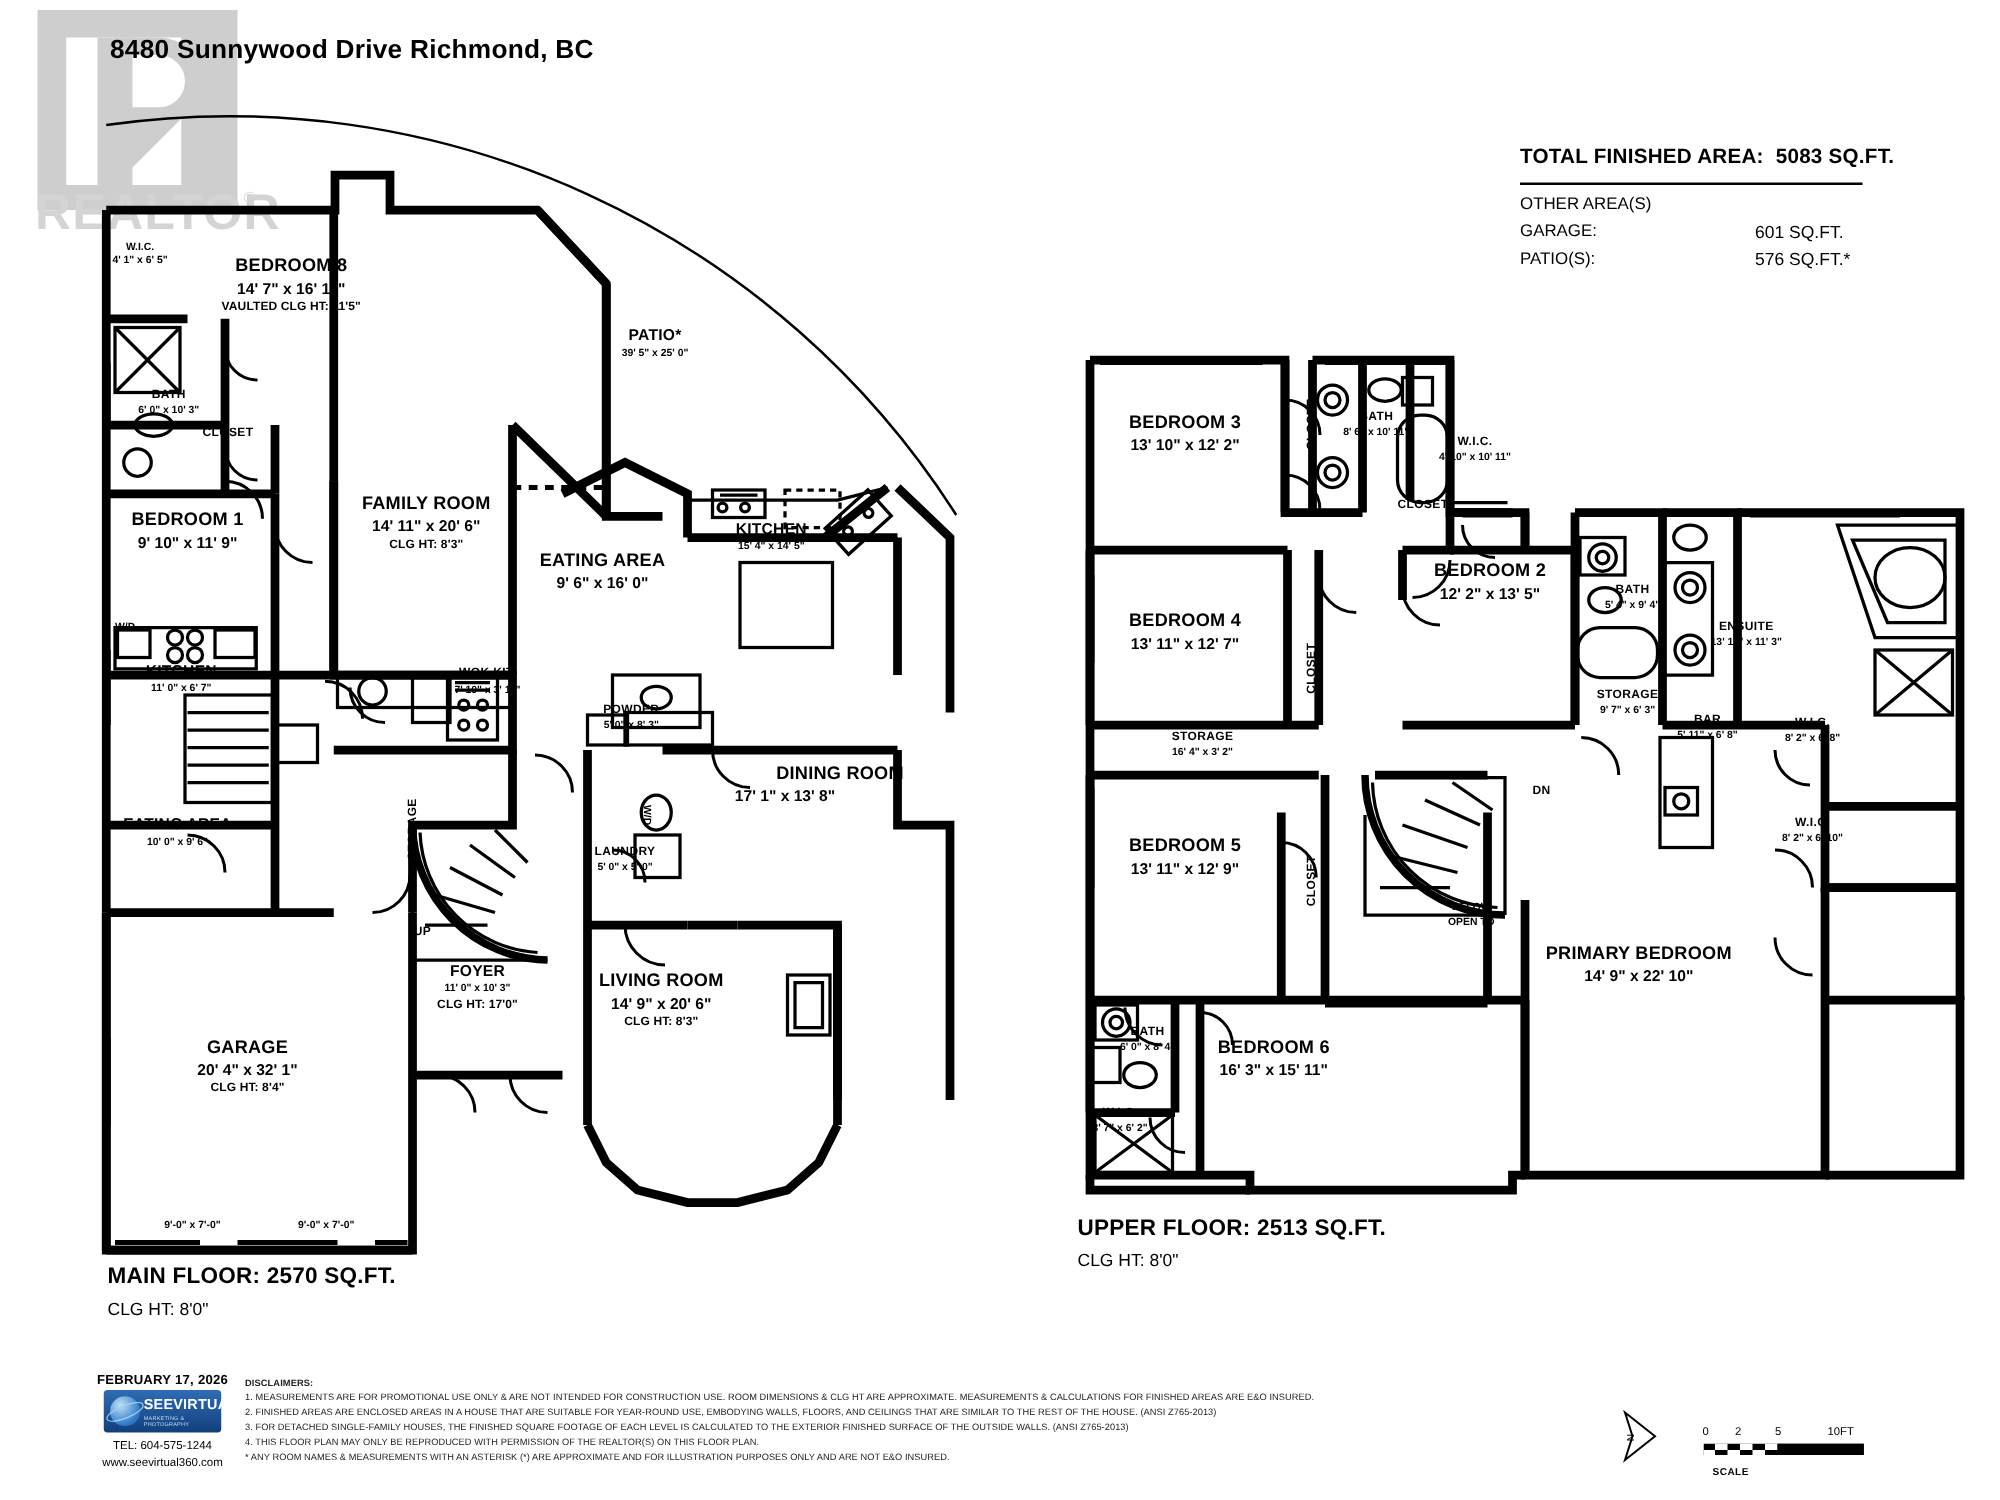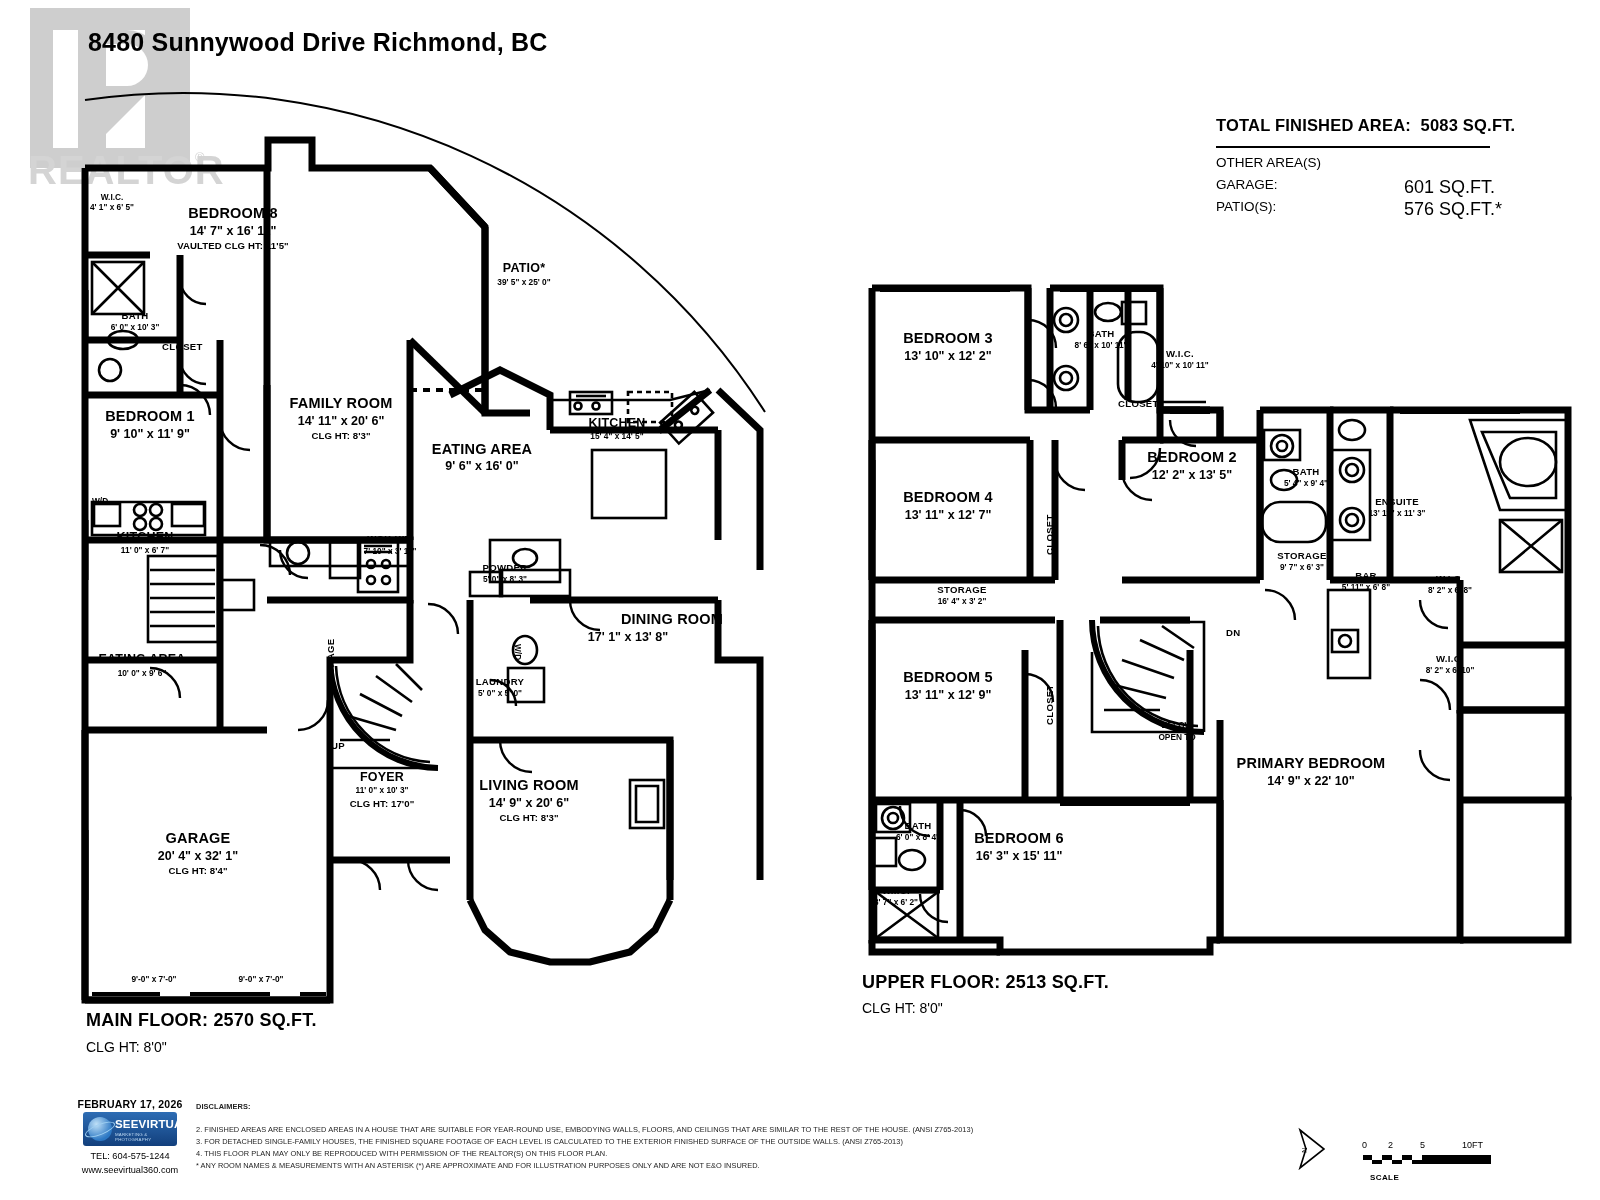--- a/index.html
+++ b/index.html
@@ -13,38 +13,38 @@
     width: 1600px; height: 1200px;
     background: #ffffff;
     overflow: hidden;
   }
 
   
   .txt { position: absolute; white-space: nowrap; color: #000; }
   .ctr { transform: translateX(-50%); text-align: center; }
 
   .title {
-    font-size: 25px; font-weight: bold; letter-spacing: .2px;
+    font-size: 21px; font-weight: bold; letter-spacing: .2px;
   }
 
   
   .rname { font-size: 14.5px; font-weight: bold; letter-spacing: .2px; }
   .rname.sm  { font-size: 12.5px; }
   .rdim  { font-size: 12.5px; font-weight: bold; }
   .rdim.sm { font-size: 8.3px; }
   .rclg  { font-size: 9.6px; font-weight: bold; letter-spacing: .1px; }
   .tiny  { font-size: 8.3px; font-weight: bold; }
   .tinylbl { font-size: 9.6px; font-weight: bold; letter-spacing: .3px; }
   .vert { transform-origin: 0 0; }
 
   
   .sum-total { font-size: 16.5px; font-weight: bold; letter-spacing: .2px; }
   .sum-rule { position:absolute; background:#000; height:2px; }
   .sum-lbl { font-size: 13.5px; }
-  .sum-val { font-size: 18px; }
+  .sum-val { font-size: 14px; }
 
   
   .floor-cap { font-size: 18px; font-weight: bold; letter-spacing: .2px; }
   .floor-clg { font-size: 14px; }
 
   
   #realtor-wm {
     position: absolute; left: 30px; top: 8px;
     width: 190px; height: 190px;
     opacity: .42;
@@ -595,20 +595,21 @@
   <div class="sv-logo" style="left:83px; top:1112px;">
     <div class="sv-globe"></div>
     <div class="sv-ring"></div>
     <div class="sv-t1">SEEVIRTUAL</div>
     <div class="sv-t2">MARKETING &amp; PHOTOGRAPHY</div>
   </div>
   <div class="txt sv-tel ctr" style="left:130px; top:1151px;">TEL: 604-575-1244</div>
   <div class="txt sv-url ctr" style="left:130px; top:1165px;">www.seevirtual360.com</div>
 
   <div class="txt disc-head" style="left:196px; top:1102px;">DISCLAIMERS:</div>
+  <div class="txt disc-line" style="left:196px; top:1113px;">1. MEASUREMENTS ARE FOR PROMOTIONAL USE ONLY &amp; ARE NOT INTENDED FOR CONSTRUCTION USE. ROOM DIMENSIONS &amp; CLG HT ARE APPROXIMATE. MEASUREMENTS &amp; CALCULATIONS FOR FINISHED AREAS ARE E&amp;O INSURED.</div>
   <div class="txt disc-line" style="left:196px; top:1125px;">2. FINISHED AREAS ARE ENCLOSED AREAS IN A HOUSE THAT ARE SUITABLE FOR YEAR-ROUND USE, EMBODYING WALLS, FLOORS, AND CEILINGS THAT ARE SIMILAR TO THE REST OF THE HOUSE. (ANSI Z765-2013)</div>
   <div class="txt disc-line" style="left:196px; top:1137px;">3. FOR DETACHED SINGLE-FAMILY HOUSES, THE FINISHED SQUARE FOOTAGE OF EACH LEVEL IS CALCULATED TO THE EXTERIOR FINISHED SURFACE OF THE OUTSIDE WALLS. (ANSI Z765-2013)</div>
   <div class="txt disc-line" style="left:196px; top:1149px;">4. THIS FLOOR PLAN MAY ONLY BE REPRODUCED WITH PERMISSION OF THE REALTOR(S) ON THIS FLOOR PLAN.</div>
   <div class="txt disc-line" style="left:196px; top:1161px;">* ANY ROOM NAMES &amp; MEASUREMENTS WITH AN ASTERISK (*) ARE APPROXIMATE AND FOR ILLUSTRATION PURPOSES ONLY AND ARE NOT E&amp;O INSURED.</div>
 
   <svg class="compass" style="left:1294px; top:1126px;" width="34" height="46">
     <path d="M6 4 L30 23 L6 42 L12 23 Z" fill="#fff" stroke="#000" stroke-width="1.6"></path>
     <text x="13" y="27" font-size="8" font-family="Liberation Sans, sans-serif" transform="rotate(-90 13 27)">N</text>
   </svg>
 

